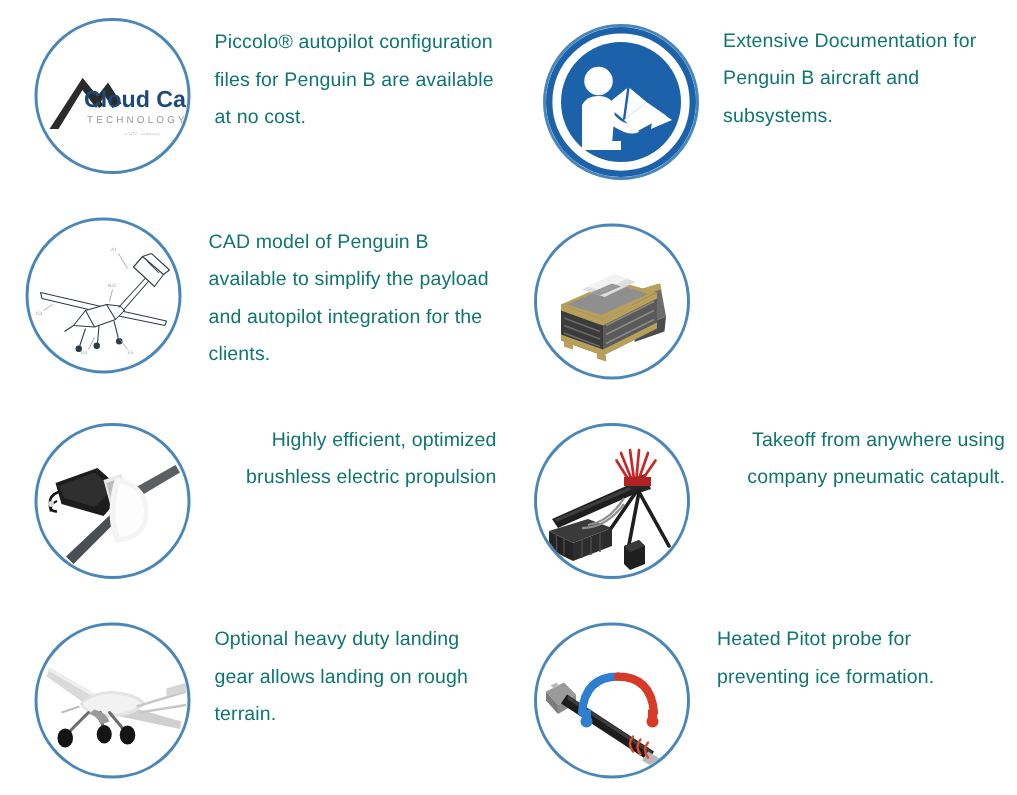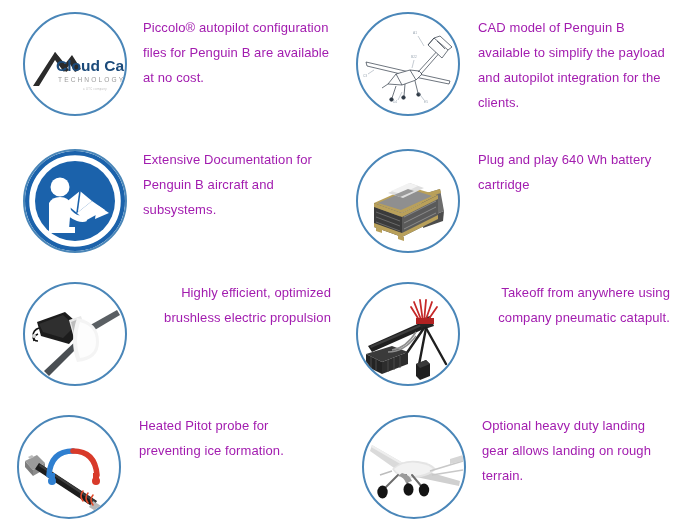--- a/index.html
+++ b/index.html
@@ -55,21 +55,21 @@
 
   
   .feature-text {
     flex: 1 1 auto;
     padding-left: 16px;
     padding-top: 15px;
     padding-right: 8px;
     font-size: 13px;
     line-height: 25px;
     letter-spacing: 0.1px;
-    color: #a21caf;
+    color: #0f766e;
   }
 
   
   .row2 .icon-circle { margin-top: 16px; }
   .row2 .feature-text { padding-top: 14px; }
   .row3 .icon-circle { margin-top: 16px; }
   .row3 .feature-text { padding-top: 14px; text-align: right; }
   .row4 .icon-circle { margin-top: 16px; }
   .row4 .feature-text { padding-top: 14px; }
 
@@ -89,20 +89,45 @@
         <path d="M30 38 L44 56 L41 58 L29 42 Z" fill="#2b2b2b"></path>
 
         <text x="31" y="57" font-family="Liberation Sans, sans-serif" font-size="15.5" font-weight="bold" fill="#1b4a7a">Cloud Cap</text>
         <text x="33" y="68" font-family="Liberation Sans, sans-serif" font-size="6.6" letter-spacing="2.1" fill="#9a9a9a">TECHNOLOGY</text>
         <text x="58" y="76" font-family="Liberation Sans, sans-serif" font-size="2.6" letter-spacing="0.4" fill="#b9b9b9">a UTC company</text>
       </svg>
     </div>
     <div class="feature-text">Piccolo® autopilot configuration files for Penguin B are available at no cost.</div>
   </div>
 
+  <div class="feature-item row2 col-left">
+    <div class="icon-circle">
+      <svg viewBox="0 0 100 100" xmlns="http://www.w3.org/2000/svg">
+        <circle cx="50" cy="50" r="48" fill="none" stroke="#1b62ab" stroke-width="4.5"></circle>
+        <circle cx="50" cy="50" r="40" fill="#1b62ab"></circle>
+
+        <circle cx="35" cy="36" r="9.5" fill="#ffffff"></circle>
+
+        <path d="M24 52 q3 -6 11 -6 q9 0 11 8 l-2 24 h-20 z" fill="#ffffff"></path>
+
+        <path d="M34 56 q8 10 18 14 q6 2 10 0 l-3 -6 q-6 2 -12 -4 q-5 -5 -7 -9 z" fill="#ffffff"></path>
+
+        <path d="M40 52 L55 40 L67 50 L52 62 Z" fill="#ffffff"></path>
+
+        <path d="M52 62 L55 40" stroke="#1b62ab" stroke-width="1.6" fill="none"></path>
+
+        <path d="M52 62 L67 50 L80 59 L60 70 Z" fill="#ffffff"></path>
+        <path d="M72 54 L84 62 L70 68 Z" fill="#ffffff"></path>
+
+        <path d="M24 76 h26 v6 h-26 z" fill="#ffffff"></path>
+      </svg>
+    </div>
+    <div class="feature-text">Extensive Documentation for Penguin B aircraft and subsystems.</div>
+  </div>
+
   <div class="feature-item row1 col-right">
     <div class="icon-circle">
       <svg viewBox="0 0 100 100" xmlns="http://www.w3.org/2000/svg">
         <g stroke="#2f3a46" stroke-width="0.7" fill="none" stroke-linejoin="round">
 
           <path d="M8 48 L47 57 L92 67"></path>
           <path d="M9 52 L47 61 L91 70"></path>
           <path d="M8 48 L9 52"></path>
           <path d="M92 67 L91 70"></path>
 
@@ -140,45 +165,20 @@
           <text x="53" y="44">B22</text>
           <text x="5" y="63">C3</text>
           <text x="35" y="89">D4</text>
           <text x="66" y="89">E5</text>
         </g>
       </svg>
     </div>
     <div class="feature-text">CAD model of Penguin B available to simplify the payload and autopilot integration for the clients.</div>
   </div>
 
-  <div class="feature-item row2 col-left">
-    <div class="icon-circle">
-      <svg viewBox="0 0 100 100" xmlns="http://www.w3.org/2000/svg">
-        <circle cx="50" cy="50" r="48" fill="none" stroke="#1b62ab" stroke-width="4.5"></circle>
-        <circle cx="50" cy="50" r="40" fill="#1b62ab"></circle>
-
-        <circle cx="35" cy="36" r="9.5" fill="#ffffff"></circle>
-
-        <path d="M24 52 q3 -6 11 -6 q9 0 11 8 l-2 24 h-20 z" fill="#ffffff"></path>
-
-        <path d="M34 56 q8 10 18 14 q6 2 10 0 l-3 -6 q-6 2 -12 -4 q-5 -5 -7 -9 z" fill="#ffffff"></path>
-
-        <path d="M40 52 L55 40 L67 50 L52 62 Z" fill="#ffffff"></path>
-
-        <path d="M52 62 L55 40" stroke="#1b62ab" stroke-width="1.6" fill="none"></path>
-
-        <path d="M52 62 L67 50 L80 59 L60 70 Z" fill="#ffffff"></path>
-        <path d="M72 54 L84 62 L70 68 Z" fill="#ffffff"></path>
-
-        <path d="M24 76 h26 v6 h-26 z" fill="#ffffff"></path>
-      </svg>
-    </div>
-    <div class="feature-text">Extensive Documentation for Penguin B aircraft and subsystems.</div>
-  </div>
-
   <div class="feature-item row2 col-right">
     <div class="icon-circle">
       <svg viewBox="0 0 100 100" xmlns="http://www.w3.org/2000/svg">
 
         <path d="M62 44 L82 38 L86 60 L66 68 Z" fill="#6d6d6d"></path>
         <path d="M66 68 L86 60 L85 70 L65 77 Z" fill="#4c4c4c"></path>
         <path d="M62 44 L82 38 L83 42 L63 48 Z" fill="#b9a05a"></path>
 
         <path d="M16 52 L52 36 L80 44 L44 62 Z" fill="#b9a05a"></path>
         <path d="M20 52 L52 38 L74 45 L43 59 Z" fill="#8f8f8f"></path>
@@ -204,21 +204,20 @@
           <path d="M46 72 L78 56"></path>
           <path d="M46 78 L78 62"></path>
         </g>
         <path d="M44 62 L80 44 L80 48 L44 66 Z" fill="#b9a05a"></path>
         <path d="M44 82 L80 64 L80 68 L44 86 Z" fill="#b9a05a"></path>
 
         <path d="M18 76 L24 78 L24 82 L18 80 Z" fill="#b9a05a"></path>
         <path d="M40 84 L46 86 L46 90 L40 88 Z" fill="#b9a05a"></path>
       </svg>
     </div>
-    <div class="feature-text">Plug and play 640 Wh battery cartridge</div>
   </div>
 
   <div class="feature-item row3 col-left">
     <div class="icon-circle">
       <svg viewBox="0 0 100 100" xmlns="http://www.w3.org/2000/svg">
 
         <path d="M60 44 L92 26 L95 31 L63 50 Z" fill="#5a5f63"></path>
 
         <path d="M58 58 L24 92 L19 87 L54 54 Z" fill="#4a4f53"></path>
 
@@ -282,20 +281,57 @@
           <path d="M30 68 q16 0 28 -16"></path>
         </g>
 
         <path d="M58 80 L68 76 L72 80 L72 92 L62 96 L58 92 Z" fill="#1f1f1f"></path>
         <path d="M58 80 L68 76 L72 80 L62 84 Z" fill="#3a3a3a"></path>
       </svg>
     </div>
     <div class="feature-text">Takeoff from anywhere using company pneumatic catapult.</div>
   </div>
 
+  <div class="feature-item row4 col-left">
+    <div class="icon-circle">
+      <svg viewBox="0 0 100 100" xmlns="http://www.w3.org/2000/svg">
+
+        <path d="M8 28 L46 50 L40 58 L6 34 Z" fill="#dadada"></path>
+        <path d="M8 28 L46 50 L45 52 L7 30 Z" fill="#eeeeee"></path>
+
+        <path d="M54 52 L96 64 L95 69 L52 60 Z" fill="#d0d0d0"></path>
+
+        <path d="M28 52 q10 -10 26 -8 q14 2 18 8 q-6 8 -22 9 q-16 1 -22 -9 Z" fill="#e4e4e4"></path>
+        <path d="M30 52 q10 -8 24 -6 q12 2 15 6 q-6 6 -20 7 q-14 1 -19 -7 Z" fill="#f2f2f2"></path>
+
+        <g stroke="#c8c8c8" stroke-width="1.6" fill="none">
+          <path d="M66 54 L99 44"></path>
+          <path d="M68 58 L99 53"></path>
+        </g>
+
+        <path d="M86 42 L99 38 L99 44 L86 47 Z" fill="#d6d6d6"></path>
+
+        <path d="M28 54 L16 58" stroke="#bdbdbd" stroke-width="1.4" fill="none"></path>
+
+        <g stroke="#6c6c6c" stroke-width="2" fill="none" stroke-linecap="round">
+          <path d="M34 58 L20 72"></path>
+          <path d="M42 58 L44 70"></path>
+          <path d="M48 58 L58 70"></path>
+        </g>
+
+        <path d="M38 56 q8 2 10 8 l-6 2 q-2 -6 -8 -7 Z" fill="#9a9a9a"></path>
+
+        <ellipse cx="18.5" cy="75" rx="5.2" ry="6.4" fill="#141414"></ellipse>
+        <ellipse cx="44.5" cy="72.5" rx="5" ry="6.2" fill="#141414"></ellipse>
+        <ellipse cx="60" cy="73" rx="5.2" ry="6.4" fill="#141414"></ellipse>
+      </svg>
+    </div>
+    <div class="feature-text">Optional heavy duty landing gear allows landing on rough terrain.</div>
+  </div>
+
   <div class="feature-item row4 col-right">
     <div class="icon-circle">
       <svg viewBox="0 0 100 100" xmlns="http://www.w3.org/2000/svg">
 
         <path d="M6 44 L18 38 L26 46 L14 53 Z" fill="#9a9a9a"></path>
         <path d="M6 44 L14 53 L14 59 L6 50 Z" fill="#7c7c7c"></path>
         <path d="M14 53 L26 46 L26 52 L14 59 Z" fill="#8c8c8c"></path>
         <path d="M9 40 L13 38 L15 40 L11 42 Z" fill="#bdbdbd"></path>
 
         <path d="M20 46 L78 84 L74 90 L16 52 Z" fill="#1c1c1c"></path>
@@ -316,50 +352,13 @@
         <g stroke="#e04a2a" stroke-width="1.6" fill="none" stroke-linecap="round">
           <path d="M64 74 q-4 5 0 10"></path>
           <path d="M69 76 q-4 5 0 10"></path>
           <path d="M74 78 q-4 5 0 10"></path>
         </g>
       </svg>
     </div>
     <div class="feature-text">Heated Pitot probe for preventing ice formation.</div>
   </div>
 
-  <div class="feature-item row4 col-left">
-    <div class="icon-circle">
-      <svg viewBox="0 0 100 100" xmlns="http://www.w3.org/2000/svg">
-
-        <path d="M8 28 L46 50 L40 58 L6 34 Z" fill="#dadada"></path>
-        <path d="M8 28 L46 50 L45 52 L7 30 Z" fill="#eeeeee"></path>
-
-        <path d="M54 52 L96 64 L95 69 L52 60 Z" fill="#d0d0d0"></path>
-
-        <path d="M28 52 q10 -10 26 -8 q14 2 18 8 q-6 8 -22 9 q-16 1 -22 -9 Z" fill="#e4e4e4"></path>
-        <path d="M30 52 q10 -8 24 -6 q12 2 15 6 q-6 6 -20 7 q-14 1 -19 -7 Z" fill="#f2f2f2"></path>
-
-        <g stroke="#c8c8c8" stroke-width="1.6" fill="none">
-          <path d="M66 54 L99 44"></path>
-          <path d="M68 58 L99 53"></path>
-        </g>
-
-        <path d="M86 42 L99 38 L99 44 L86 47 Z" fill="#d6d6d6"></path>
-
-        <path d="M28 54 L16 58" stroke="#bdbdbd" stroke-width="1.4" fill="none"></path>
-
-        <g stroke="#6c6c6c" stroke-width="2" fill="none" stroke-linecap="round">
-          <path d="M34 58 L20 72"></path>
-          <path d="M42 58 L44 70"></path>
-          <path d="M48 58 L58 70"></path>
-        </g>
-
-        <path d="M38 56 q8 2 10 8 l-6 2 q-2 -6 -8 -7 Z" fill="#9a9a9a"></path>
-
-        <ellipse cx="18.5" cy="75" rx="5.2" ry="6.4" fill="#141414"></ellipse>
-        <ellipse cx="44.5" cy="72.5" rx="5" ry="6.2" fill="#141414"></ellipse>
-        <ellipse cx="60" cy="73" rx="5.2" ry="6.4" fill="#141414"></ellipse>
-      </svg>
-    </div>
-    <div class="feature-text">Optional heavy duty landing gear allows landing on rough terrain.</div>
-  </div>
-
 </div>
 
 </body></html>

